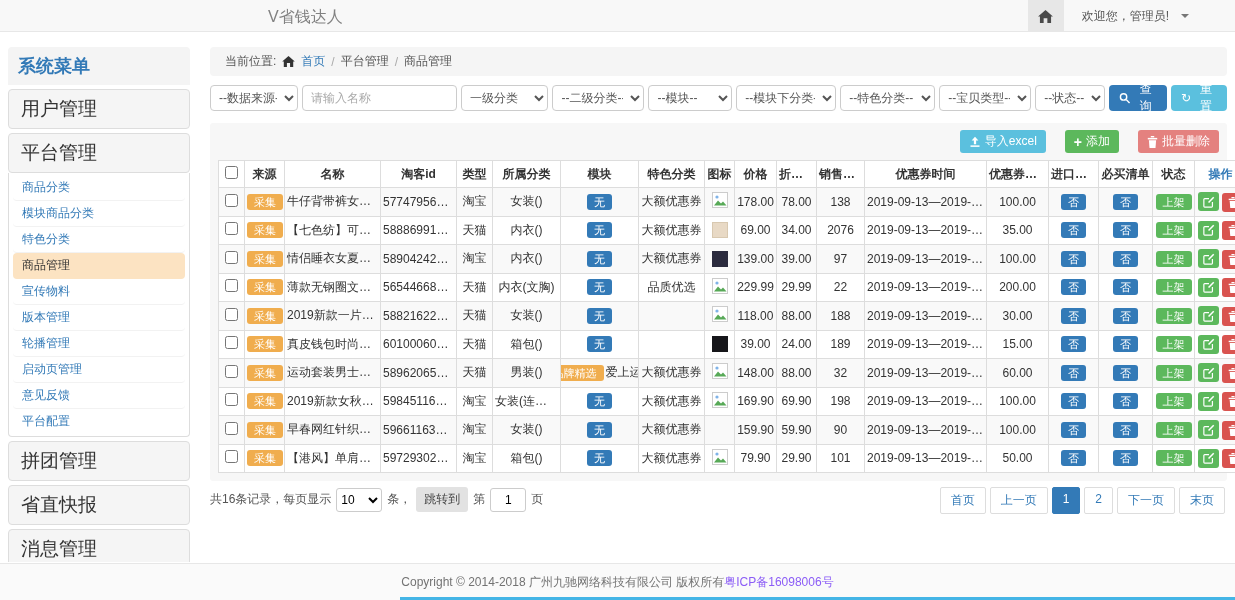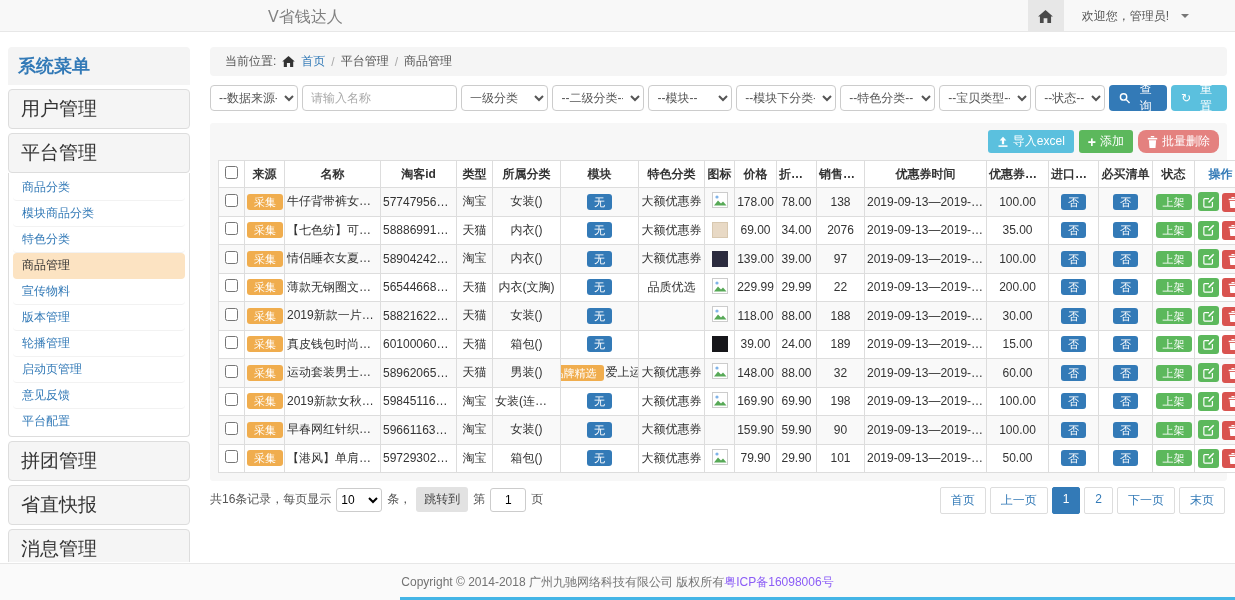--- a/index.html
+++ b/index.html
@@ -35,25 +35,25 @@
 
   .filter-bar { display:flex; align-items:center; gap:4px; margin-top:9px; }
   .fields { display:contents; }
   .f-select, .f-input { height:26px; border:1px solid #ccc; border-radius:4px; background:#fff; color:#555; font-size:12px; font-family:inherit; padding:0 4px; }
   .f-input::placeholder { color:#aaa; }
   .btn { height:26px; border:none; border-radius:4px; color:#fff; font-size:12px; font-family:inherit; padding:0 10px; display:flex; align-items:center; gap:4px; cursor:pointer; }
   .btn-primary { background:#337ab7; }
   .btn-info { background:#5bc0de; }
 
   .panel { background:#f7f7f7; border-radius:3px; padding:7px 8px 8px 8px; margin-top:12px; }
-  .toolbar { display:flex; justify-content:flex-end; gap:5px; margin-bottom:7px; }
+  .toolbar { display:flex; justify-content:flex-end; gap:19px; margin-bottom:7px; }
   .tbtn { height:23px; border:none; border-radius:3px; color:#fff; font-size:12px; font-family:inherit; padding:0 9px; display:flex; align-items:center; gap:4px; cursor:pointer; }
   .tbtn-import { background:#5bc0de; }
   .tbtn-add { background:#5cb85c; }
-  .tbtn-batch { background:#e4817f;border-radius:8px; }
+  .tbtn-batch { background:#e4817f; }
 
   table { width:100%; border-collapse:collapse; background:#fff; table-layout:fixed; }
   th, td { border:1px solid #ddd; text-align:center; padding:4px 2px; font-size:12px; white-space:nowrap; overflow:hidden; text-overflow:ellipsis; height:27px; }
   th { font-weight:bold; color:#333; background:#fff; }
   th.op-col { color:#337ab7; }
   tbody tr:nth-child(odd) { background:#f9f9f9; }
   .badge { display:inline-block; color:#fff; border-radius:3px; padding:2px 7px; font-size:11px; line-height:1.1; }
   .b-orange { background:#f0ad4e; }
   .b-blue { background:#337ab7; }
   .b-green { background:#5cb85c; }

